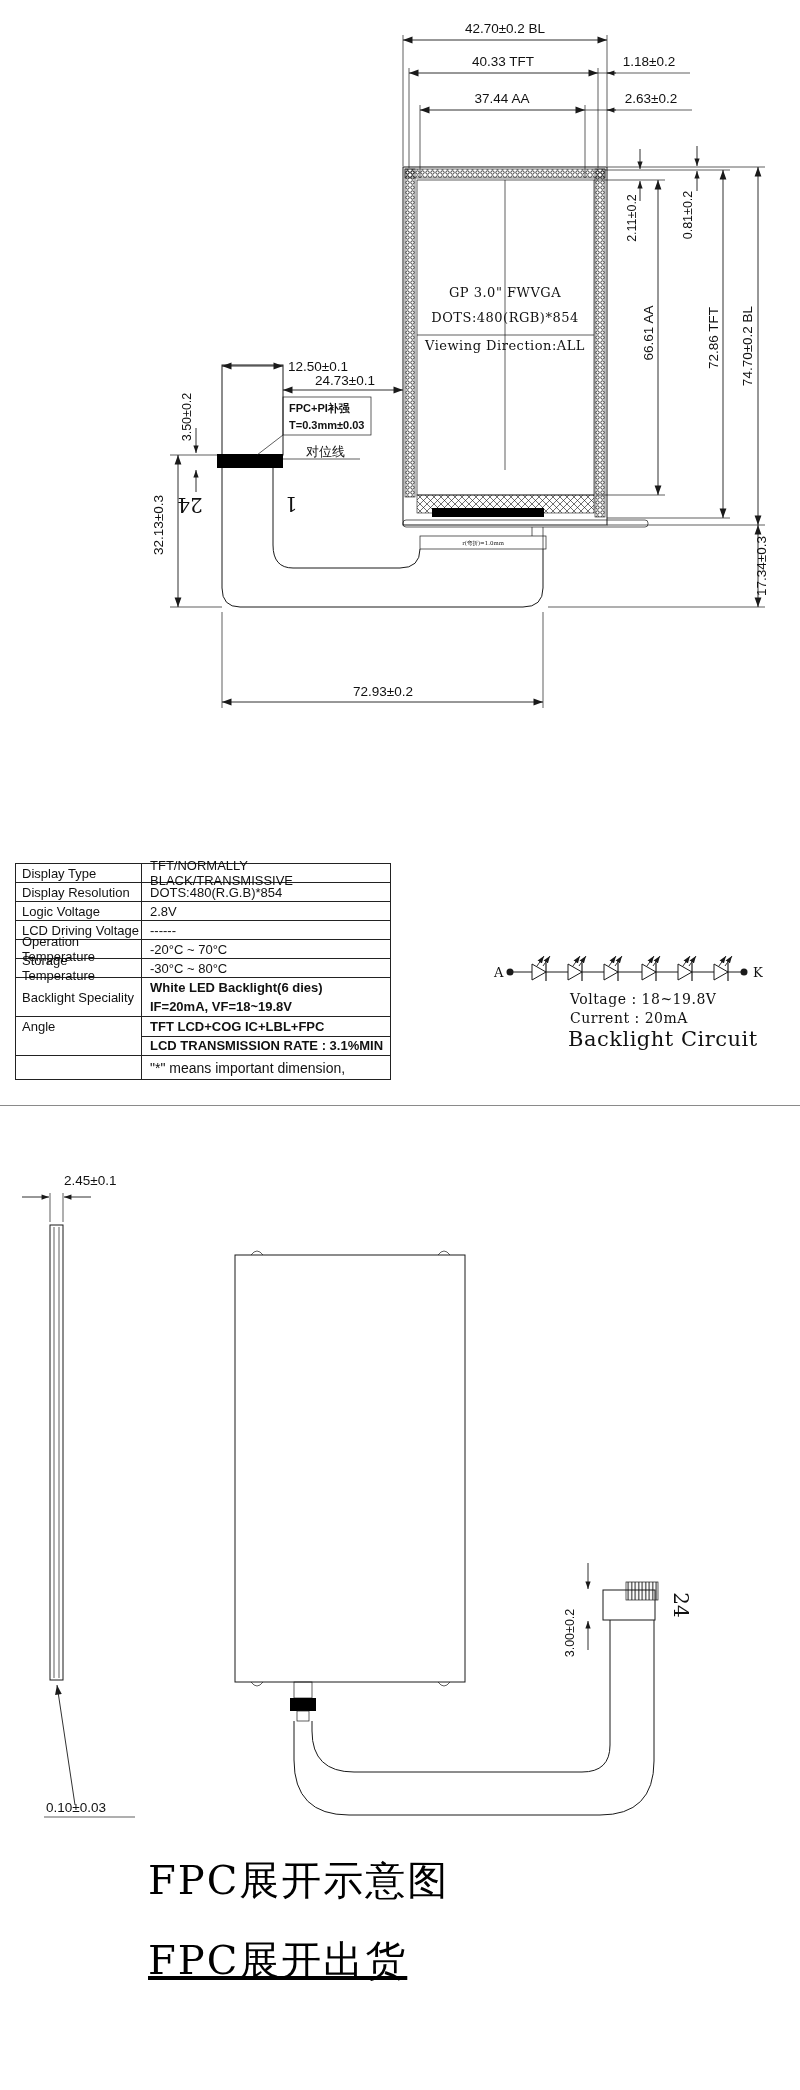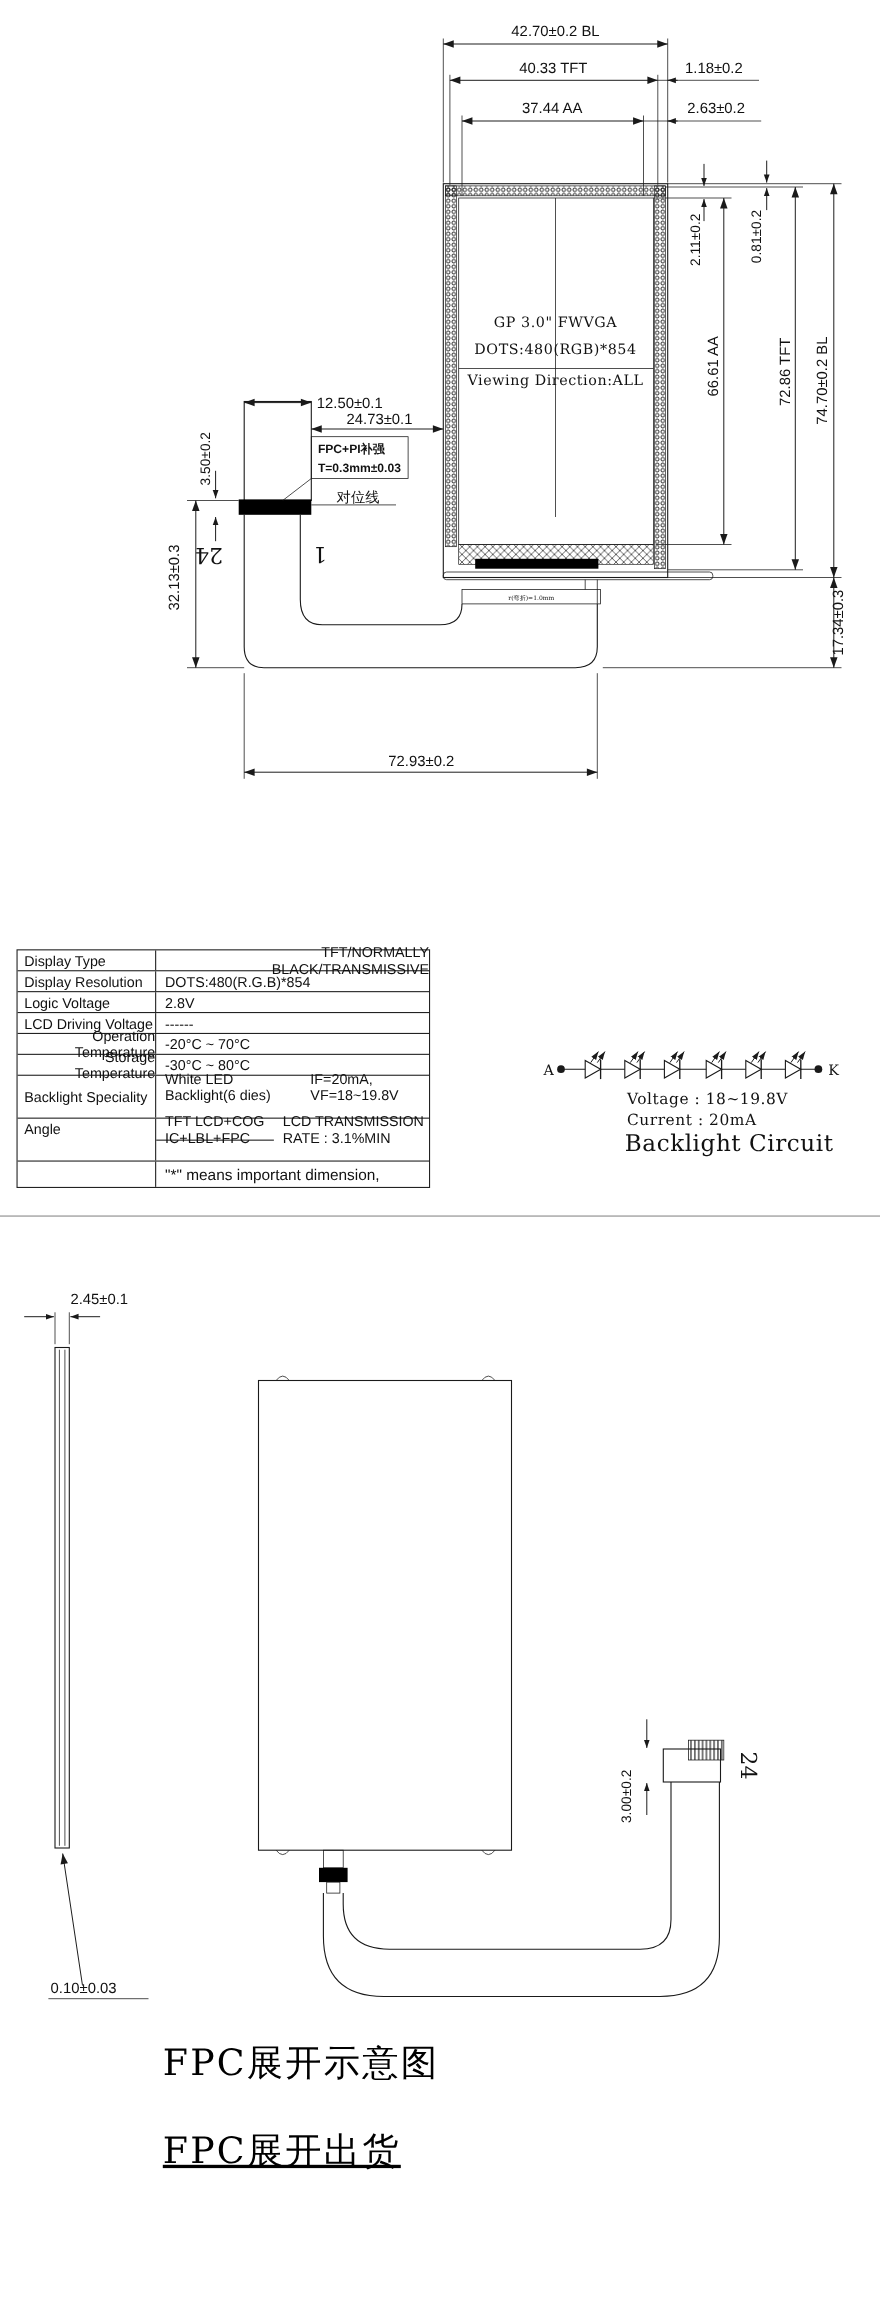--- a/index.html
+++ b/index.html
@@ -17,30 +17,30 @@
   .cad{font-family:"DejaVu Serif",serif;font-size:13px;letter-spacing:.5px;}
   .tiny{font:5.5px "DejaVu Serif",serif;}
   .marknum{font:20px "DejaVu Serif",serif;}
   .boldnote{font:600 11px "Liberation Sans",sans-serif;}
   .cjk{font:13px "DejaVu Serif",serif;}
   
   .spec-table{position:absolute;left:15px;top:863px;width:374px;border:1px solid #222;
               font:13px "Liberation Sans",sans-serif;}
   .tr{display:flex;border-bottom:1px solid #222;}
   .tr:last-child{border-bottom:none;}
-  .td{display:flex;align-items:center;text-align:right;}
+  .td{display:flex;align-items:center;}
   .td.label{width:119px;border-right:1px solid #222;padding-left:6px;flex:none;}
   .td.value{flex:1;padding-left:8px;}
   .row-s{height:18px;}
   .row-d{height:38px;}
-  .subcol{flex:1;display:flex;flex-direction:row;}
+  .subcol{flex:1;display:flex;flex-direction:column;font-weight:bold;}
   .sub{height:19px;display:flex;align-items:center;padding-left:8px;}
   .sub.first{border-bottom:1px solid #222;}
   .footrow{height:23px;font-size:14px;}
-  .caption{position:absolute;left:148px;font-size:33px;color:#000;
+  .caption{position:absolute;left:148px;font-size:40px;color:#000;
            font-family:"DejaVu Serif",serif;letter-spacing:2px;}
   .divider{position:absolute;left:0;top:1105px;width:800px;height:0;border-top:1px solid #8a8a8a;}
 </style>
 </head>
 <body>
 
 <div id="page">
 
   <svg style="left:0;top:0" width="800" height="740" viewBox="0 0 800 740">
     <defs>

